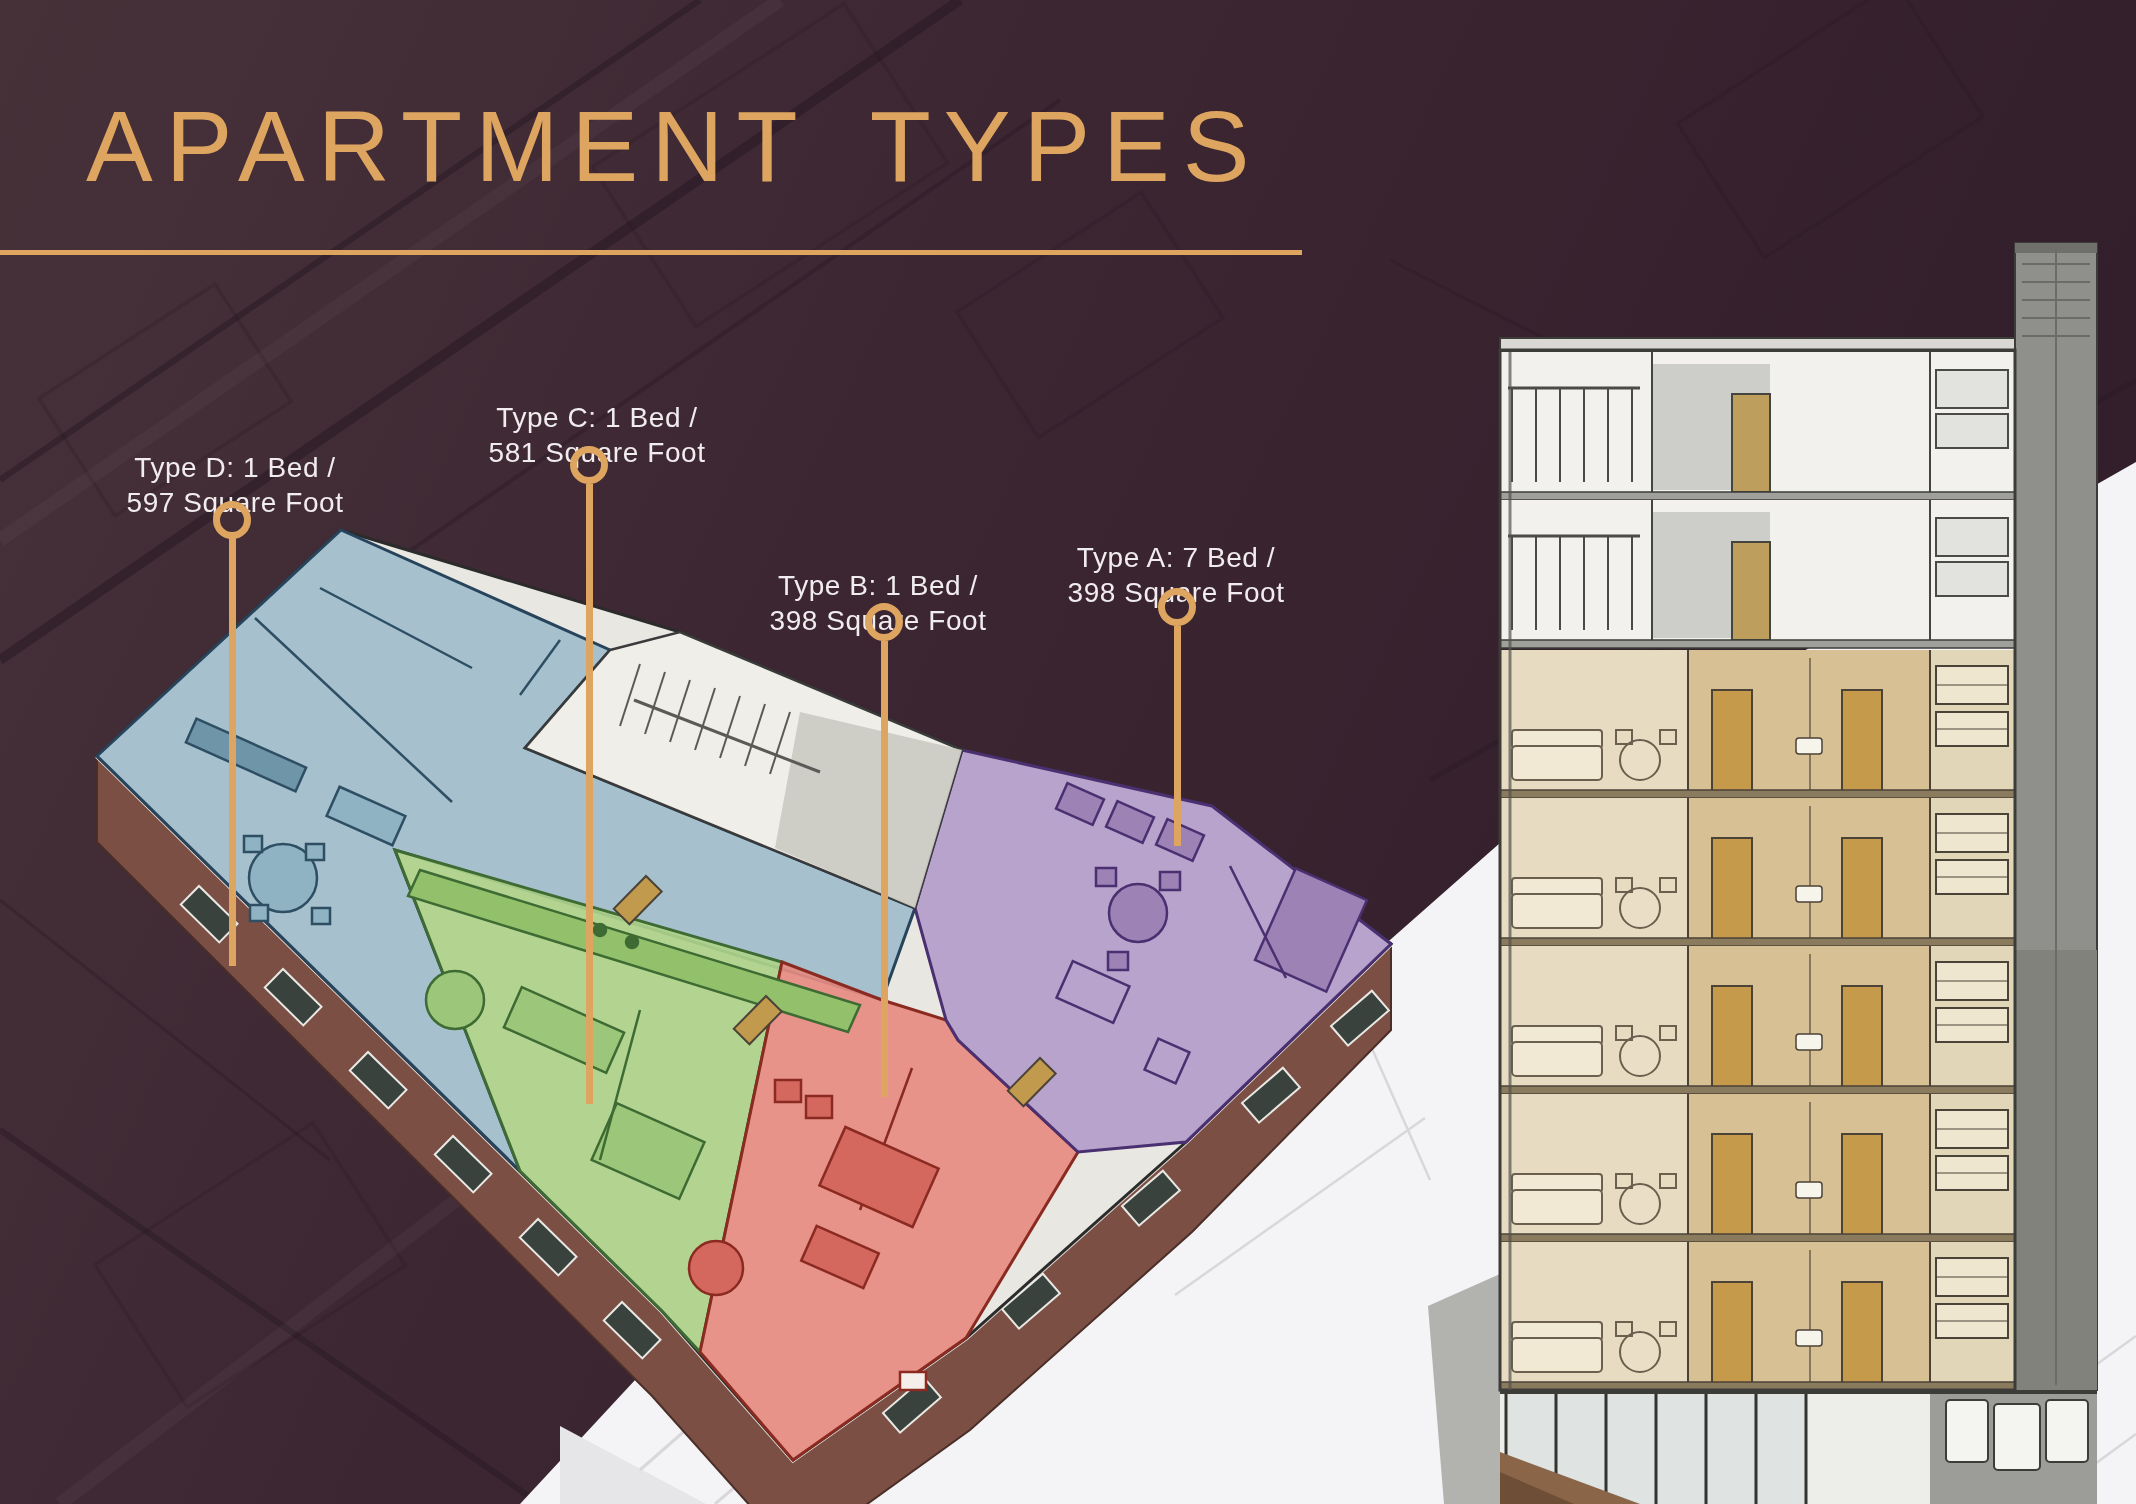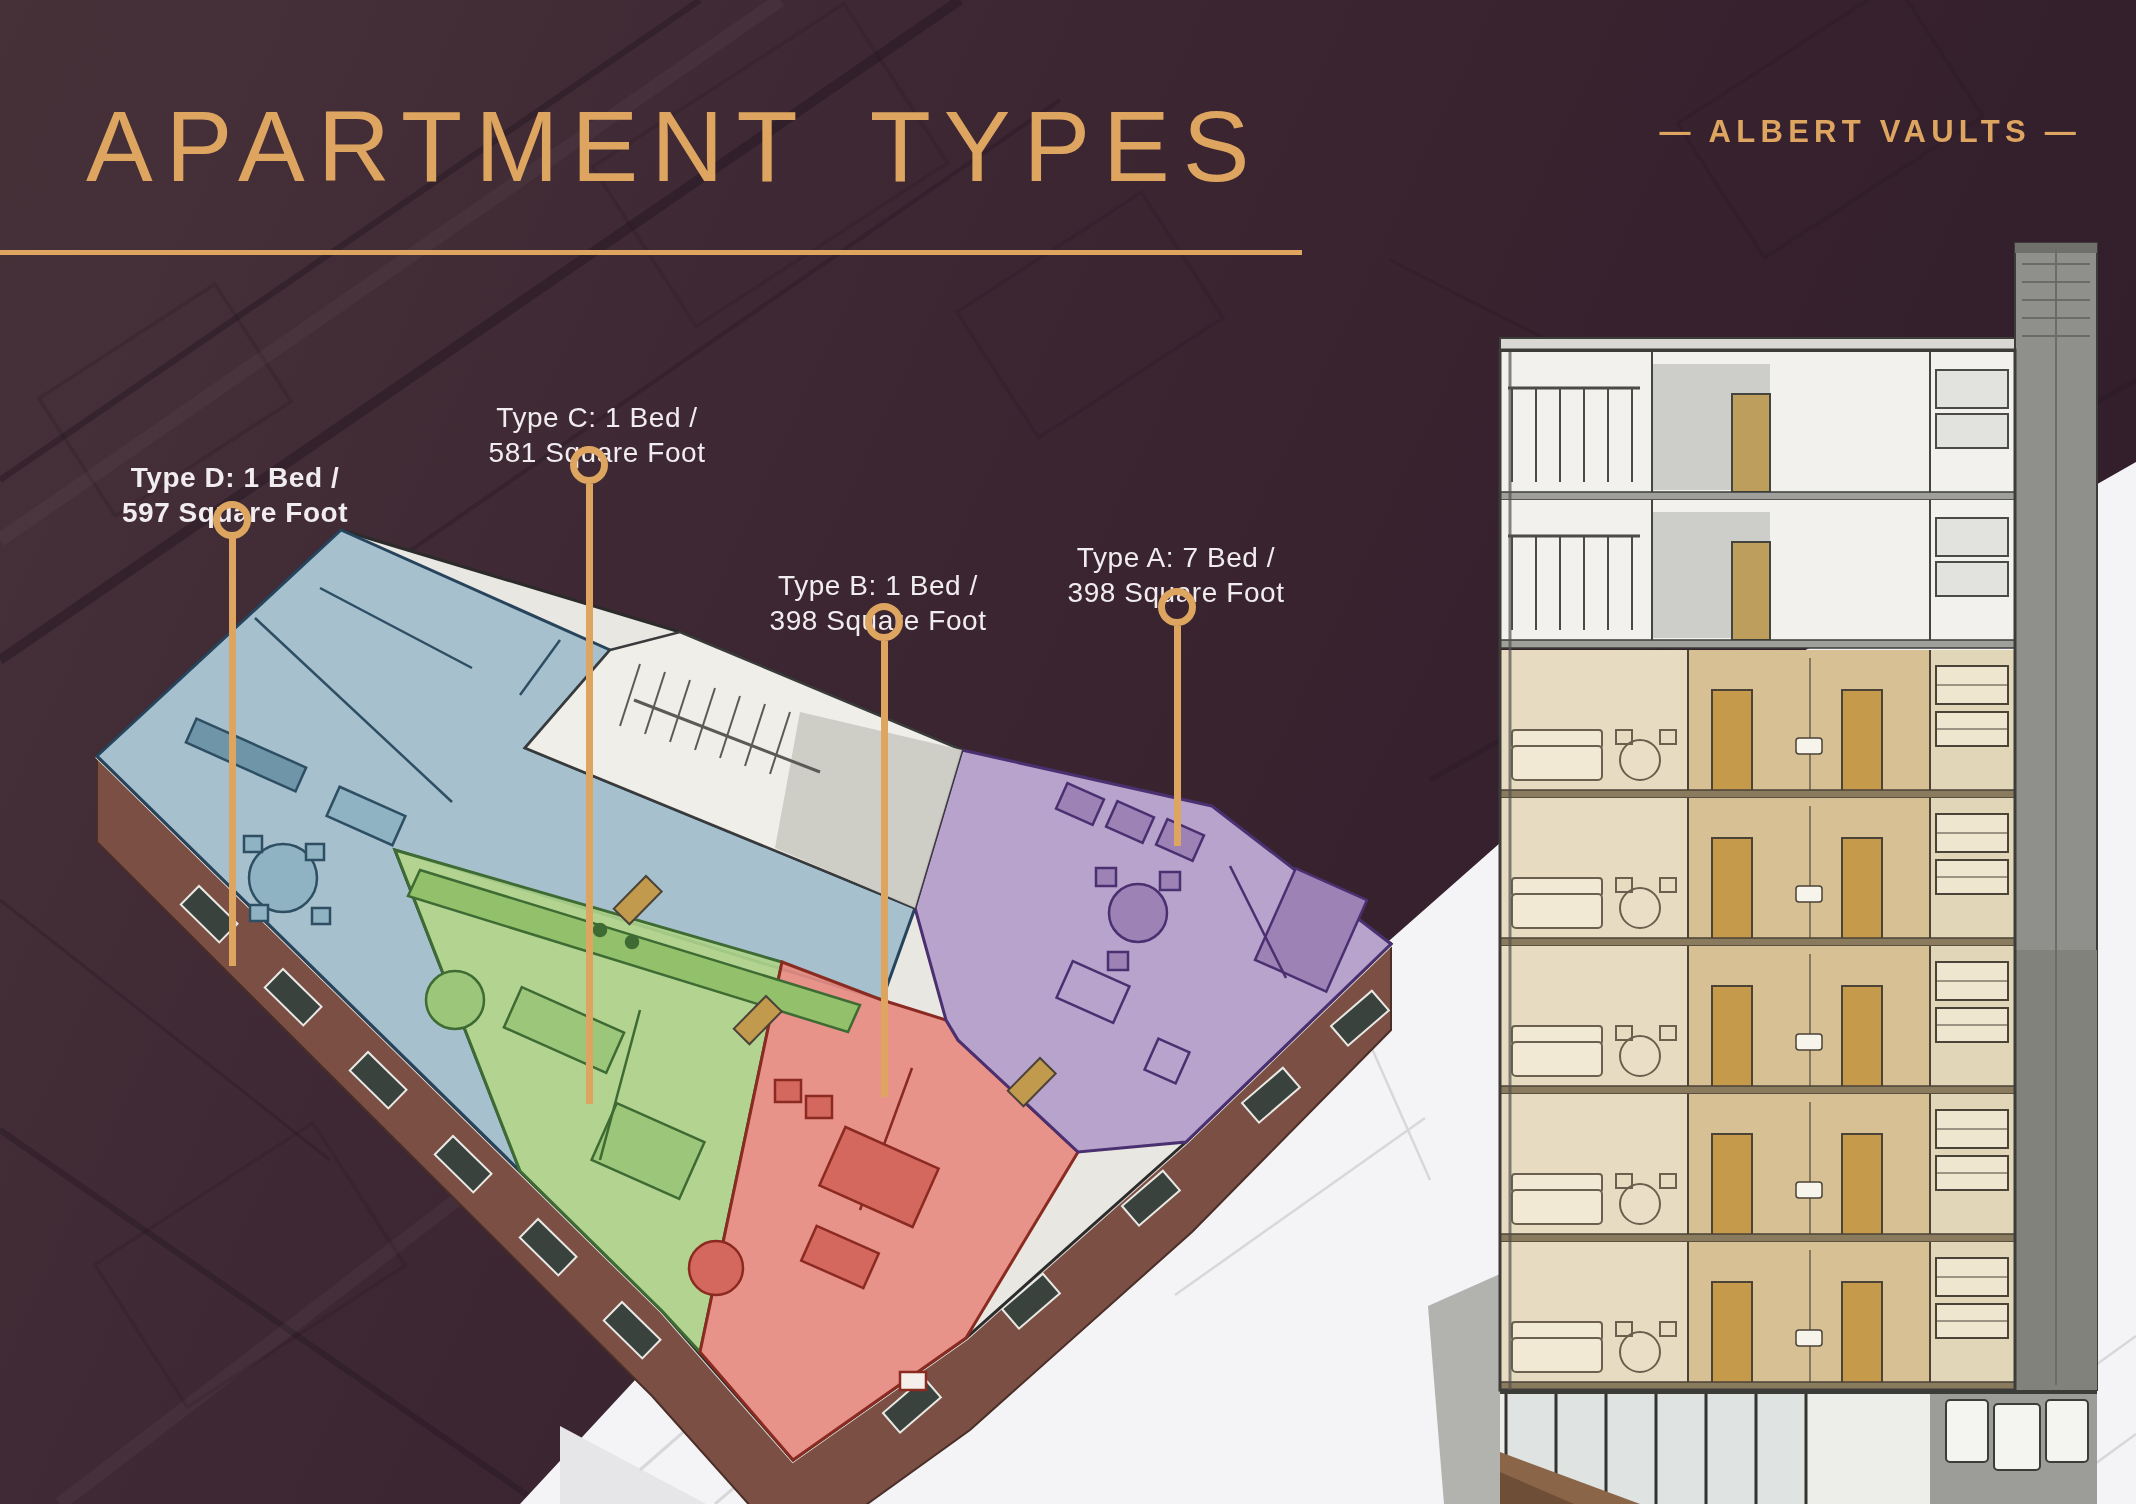--- a/index.html
+++ b/index.html
@@ -32,21 +32,21 @@
     position:absolute;right:102px;top:114px;
     font-size:31px;font-weight:bold;
     letter-spacing:.17em;color:var(--gold);
     white-space:nowrap;
   }
   .callout-label{
     position:absolute;width:340px;
     text-align:center;color:var(--label);
     font-size:28px;line-height:35px;letter-spacing:.02em;margin-top:40px;
   }
-  .lbl-d{left:65px;top:420px;font-weight:bold;}
+  .lbl-d{left:65px;top:410px;}
   .lbl-c{left:427px;top:360px;}
   .lbl-b{left:708px;top:528px;}
   .lbl-a{left:1006px;top:500px;}
   .ring{
     position:absolute;width:24px;height:24px;
     border:7px solid var(--gold);border-radius:50%;
     box-sizing:content-box;background:transparent;
   }
   .ring-d{left:213px;top:501px;}
   .ring-c{left:570px;top:446px;}
@@ -282,21 +282,20 @@
         <polygon points="1500,1472 1574,1504 1500,1504" fill="#6E4E37"></polygon>
       </g>
 
       <rect x="1500" y="350" width="515" height="1040" fill="none" stroke="#3C3C38" stroke-width="3"></rect>
       <line x1="1510" y1="352" x2="1510" y2="1390" stroke="#55534E" stroke-width="3" opacity="0.7"></line>
     </g>
   </svg>
 
   <div class="page-title">APARTMENT TYPES</div>
   <div class="title-rule"></div>
-  <div class="brand">— ALBERT VAULTS —</div>
 
   <div>
     <div class="callout-label lbl-d">
       <span>Type D: 1 Bed /</span><br>
       <span>597 Square Foot</span>
     </div>
     <div class="ring ring-d"></div>
     <div class="cline cline-d"></div>
   </div>
 

